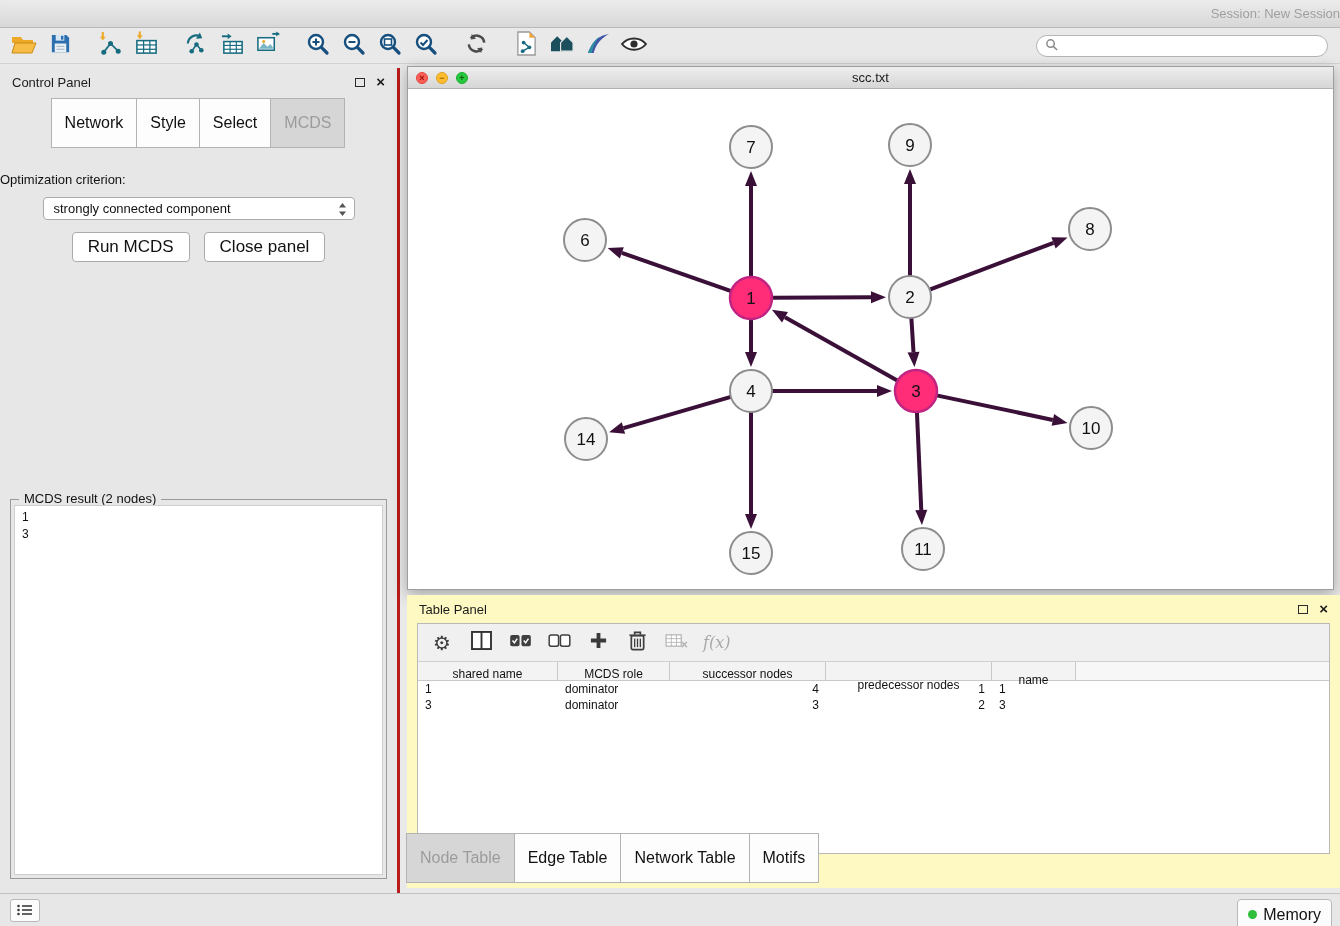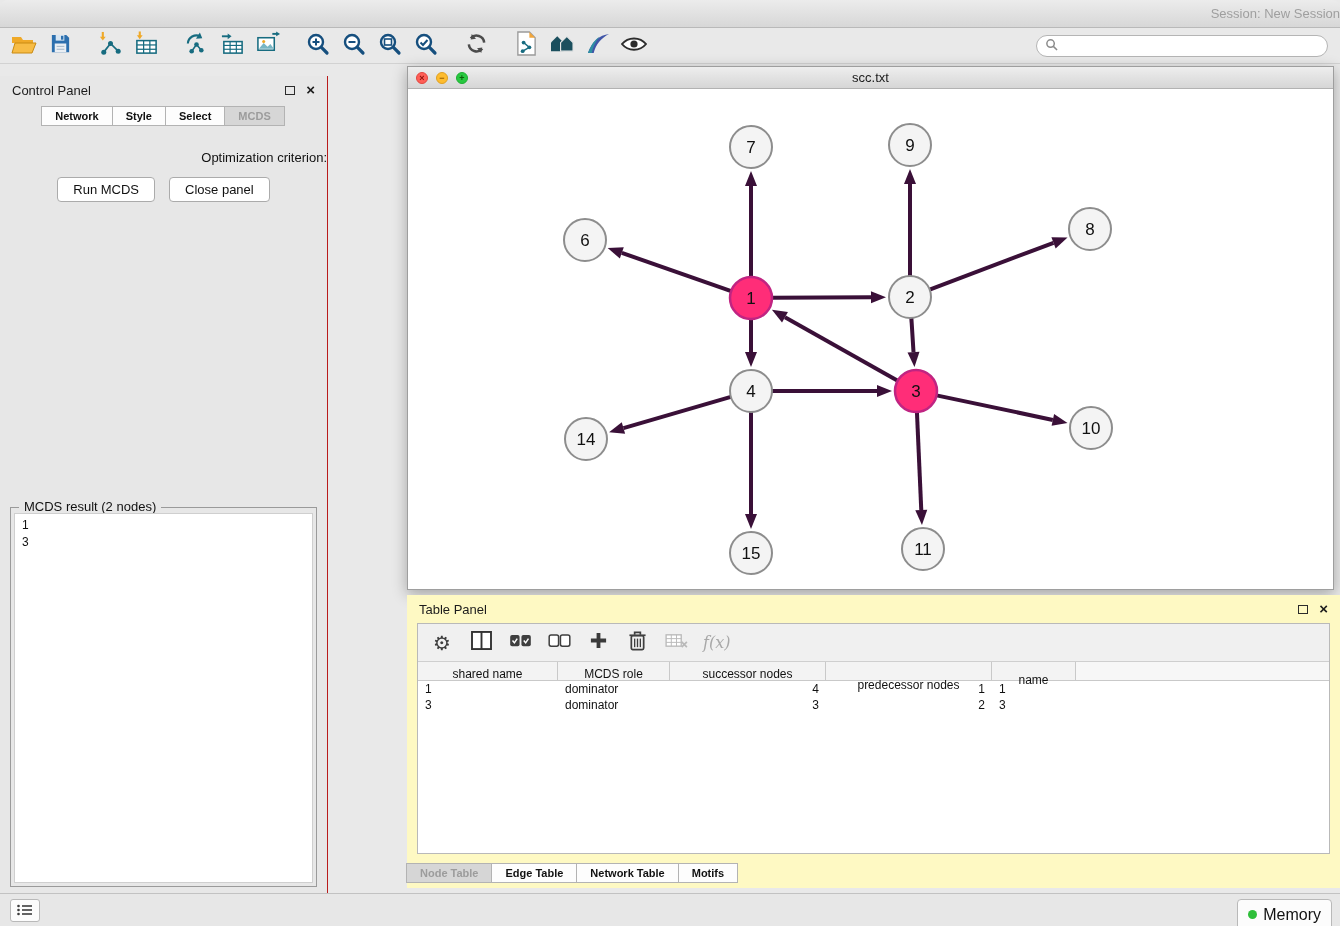--- a/index.html
+++ b/index.html
@@ -15,36 +15,36 @@
   .toolbar { position:absolute; left:0; top:28px; width:1340px; height:36px;
     display:flex; align-items:center; padding-left:6px; border-bottom:1px solid #d2d2d2; }
   .tbtn { width:36px; height:32px; display:flex; align-items:center; justify-content:center; cursor:default; }
   .tspace { width:14px; height:1px; }
   .searchbox { position:absolute; right:12px; top:7px; width:292px; height:22px; background:#fff;
     border:1px solid #b5b5b5; border-radius:11px; display:flex; align-items:center; padding-left:8px; gap:5px; }
   .searchbox input { border:none; outline:none; flex:1; font-size:12px; background:transparent; height:18px;
     font-family:"Liberation Sans", sans-serif; }
 
   
-  .control-panel { position:absolute; left:0; top:76px; width:328px; height:829px;
-    background:#e7e7e7; border-right:1px solid #b91c1c; }
+  .control-panel { position:absolute; left:0; top:68px; width:400px; height:829px;
+    background:#e7e7e7; border-right:3px solid #b91c1c; }
   .panel-header { height:28px; display:flex; align-items:center; padding:0 12px; font-size:13px; color:#1c1c1c; position:relative; }
   .panel-controls { position:absolute; right:12px; display:flex; gap:11px; align-items:center; }
   .float-icon { width:10px; height:9px; border:1.5px solid #2b2b2b; display:inline-block; }
   .close-icon { font-size:15px; font-weight:bold; color:#1c1c1c; line-height:10px; }
   .cp-tabs { display:flex; justify-content:center; margin-top:2px; }
-  .ctab, .ttab { border:1px solid #b3b3b3; background:#fdfdfd; font-size:11px; color:#111;
-    padding:3px 13px; margin-left:-1px; white-space:nowrap;font-weight:bold; }
+  .ctab, .ttab { border:1px solid #b3b3b3; background:#fdfdfd; font-size:16px; color:#111;
+    padding:15px 13px; margin-left:-1px; white-space:nowrap; }
   .ctab.active, .ttab.active { background:#d6d6d6; color:#9c9c9c; }
-  .crit-label { text-align:right; margin-top:24px; font-size:13px; color:#111; }
+  .crit-label { text-align:left; margin-top:24px; font-size:13px; color:#111; }
   .dropdown { margin:10px auto 0; width:312px; height:23px; background:#fff; border:1px solid #ababab;
     border-radius:4px; display:flex; align-items:center; font-size:13px; color:#111; padding-left:10px; position:relative; }
   .dd-arrows { position:absolute; right:7px; top:4px; }
   .btn-row { display:flex; justify-content:center; gap:14px; margin-top:12px; }
-  .btn { background:#fff; border:1px solid #ababab; border-radius:4px; font-size:13px; color:#111; padding:4px 15px; }
+  .btn { background:#fff; border:1px solid #ababab; border-radius:4px; font-size:17px; color:#111; padding:4px 15px; }
   .groupbox { position:absolute; left:10px; right:10px; top:431px; bottom:18px; border:1px solid #9a9a9a;padding-left:20px; }
   .groupbox .legend { position:absolute; top:-9px; left:8px; background:#e7e7e7; padding:0 5px; font-size:13px; color:#111; }
   .groupbox .inner { position:absolute; left:3px; right:3px; top:5px; bottom:3px; background:#fff;
     border:1px solid #cfcfcf; font-size:12px; color:#111; padding:3px 7px; white-space:pre-line; line-height:17px; }
 
   
   .net-window { position:absolute; left:407px; top:66px; width:927px; height:524px; background:#fff;
     border:1px solid #9e9e9e; box-shadow:0 4px 14px rgba(0,0,0,.3); }
   .nw-titlebar { height:22px; background:linear-gradient(#eeeeee,#d6d6d6); border-bottom:1px solid #b2b2b2;
     position:relative; text-align:center; font-size:13px; line-height:21px; color:#1a1a1a; }
@@ -245,20 +245,27 @@
     </span>
   </div>
   <div class="cp-tabs" id="control-tabs">
       <div class="ctab">Network</div>
       <div class="ctab">Style</div>
       <div class="ctab">Select</div>
       <div class="ctab active">MCDS</div>
     </div>
 
   <div class="crit-label">Optimization criterion:</div>
+  <div class="dropdown">
+    <span>strongly connected component</span>
+    <span class="dd-arrows"><svg width="9" height="15" viewBox="0 0 9 15">
+          <path d="M4.5 1 L8 5.5 H1z" fill="#555"></path>
+          <path d="M4.5 14 L1 9.5 H8z" fill="#555"></path>
+        </svg></span>
+  </div>
   <div class="btn-row">
     <button class="btn">Run MCDS</button>
     <button class="btn">Close panel</button>
   </div>
 
   <div class="groupbox">
     <span class="legend">MCDS result (2 nodes)</span>
     <div class="inner" id="mcds-result-text">1
 3</div>
   </div>

